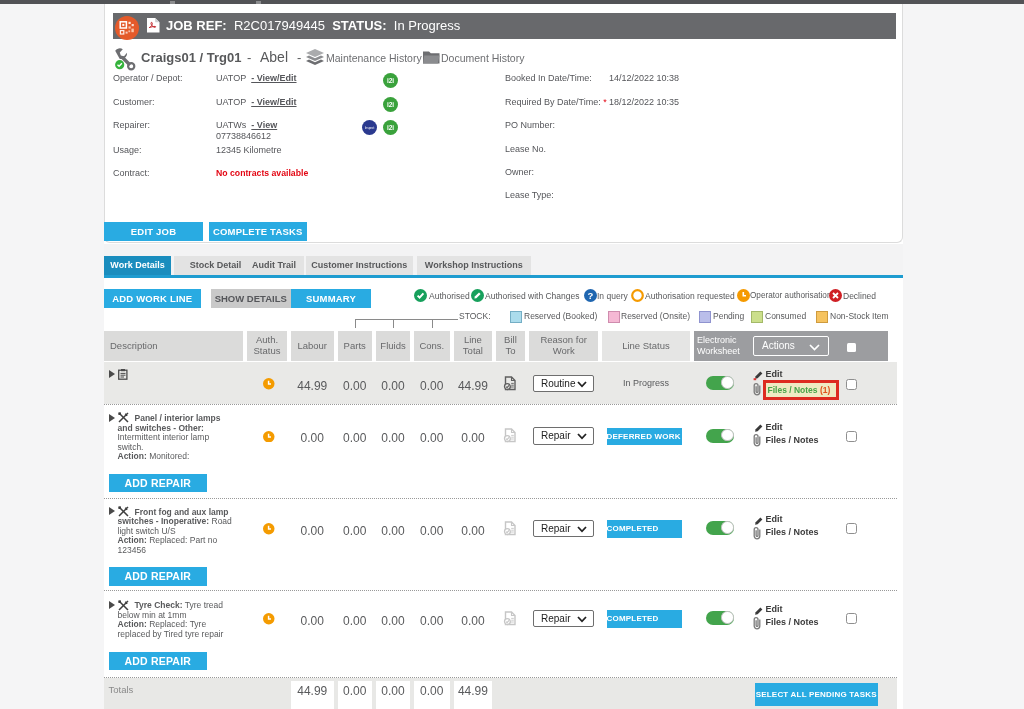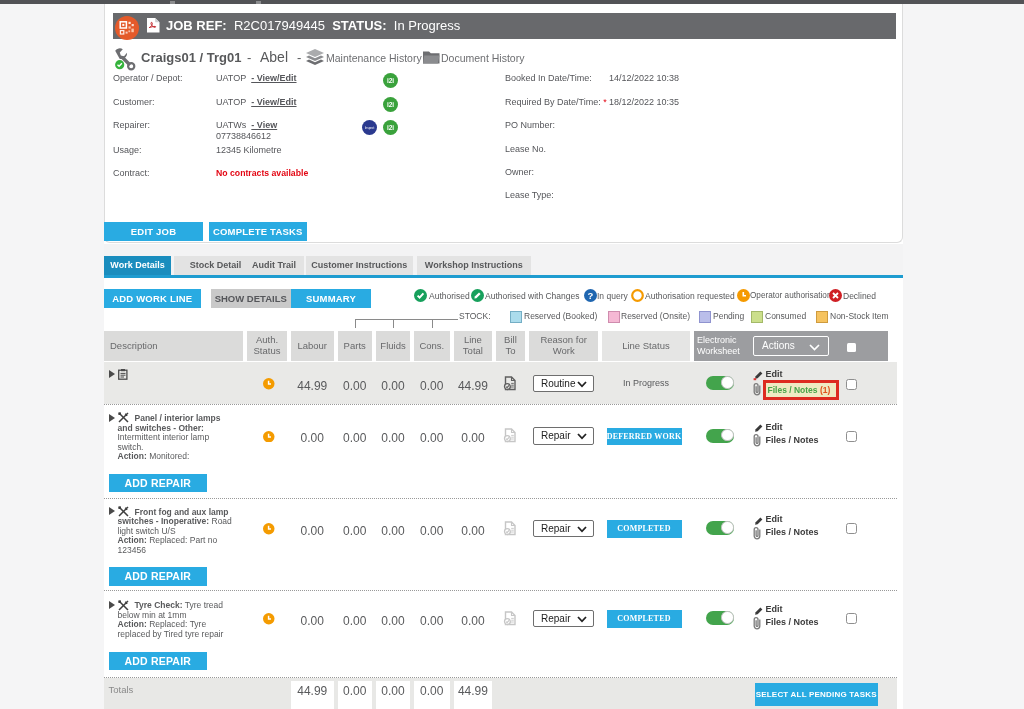--- a/index.html
+++ b/index.html
@@ -9,21 +9,21 @@
 .lbl{position:absolute;font-size:9px;color:#55565a;white-space:nowrap;}
 .val{position:absolute;font-size:9px;color:#55565a;white-space:nowrap;}
 .num{position:absolute;font-size:12px;color:#595a5c;text-align:center;}
 .hdrtxt{position:absolute;font-size:9.5px;color:#68696b;text-align:center;line-height:10.5px;white-space:nowrap;}
 .desc{position:absolute;font-size:8.5px;line-height:9.6px;color:#595a5c;text-indent:17px;}
 .legend{position:absolute;font-size:8.5px;color:#58595b;white-space:nowrap;}
 .tab{position:absolute;top:0;height:18.5px;background:#e3e3e3;color:#58595b;font-weight:700;font-size:9px;text-align:center;line-height:19px;white-space:nowrap;}
 .tri{position:absolute;width:0;height:0;border-left:6px solid #4a4a4a;border-top:4px solid transparent;border-bottom:4px solid transparent;}
 .ddl{position:absolute;width:59px;height:15.5px;background:#fff;border:1.5px solid #6e6e6e;border-radius:2px;font-size:10px;color:#222;}
 .ddl span{position:absolute;left:7px;top:2px;}
-.badge{position:absolute;width:75px;height:17.5px;background:#29abe2;color:#fff;font-weight:700;font-size:8px;text-align:center;line-height:18px;letter-spacing:.2px;white-space:nowrap;font-family:Liberation Serif, serif;}
+.badge{position:absolute;width:75px;height:17.5px;background:#29abe2;color:#fff;font-weight:700;font-size:8px;line-height:18px;letter-spacing:.2px;white-space:nowrap;}
 .toggle{position:absolute;width:27.5px;height:14px;background:#43a44c;border-radius:7.5px;}
 .toggle i{position:absolute;right:0;top:0;width:12.5px;height:12.5px;background:#fff;border:1px solid #c2c2c2;border-radius:50%;box-sizing:border-box;}
 .cbx{position:absolute;width:11px;height:11px;background:#fff;border:1.5px solid #8f8f8f;border-radius:2.5px;box-sizing:border-box;}
 .actlink{position:absolute;font-size:9px;font-weight:700;color:#3b3b3b;white-space:nowrap;}
 .sq{position:absolute;width:10px;height:10px;border:1px solid #9a9ab0;}
 </style>
 </head>
 <body>
 <div id="canvas">
 

